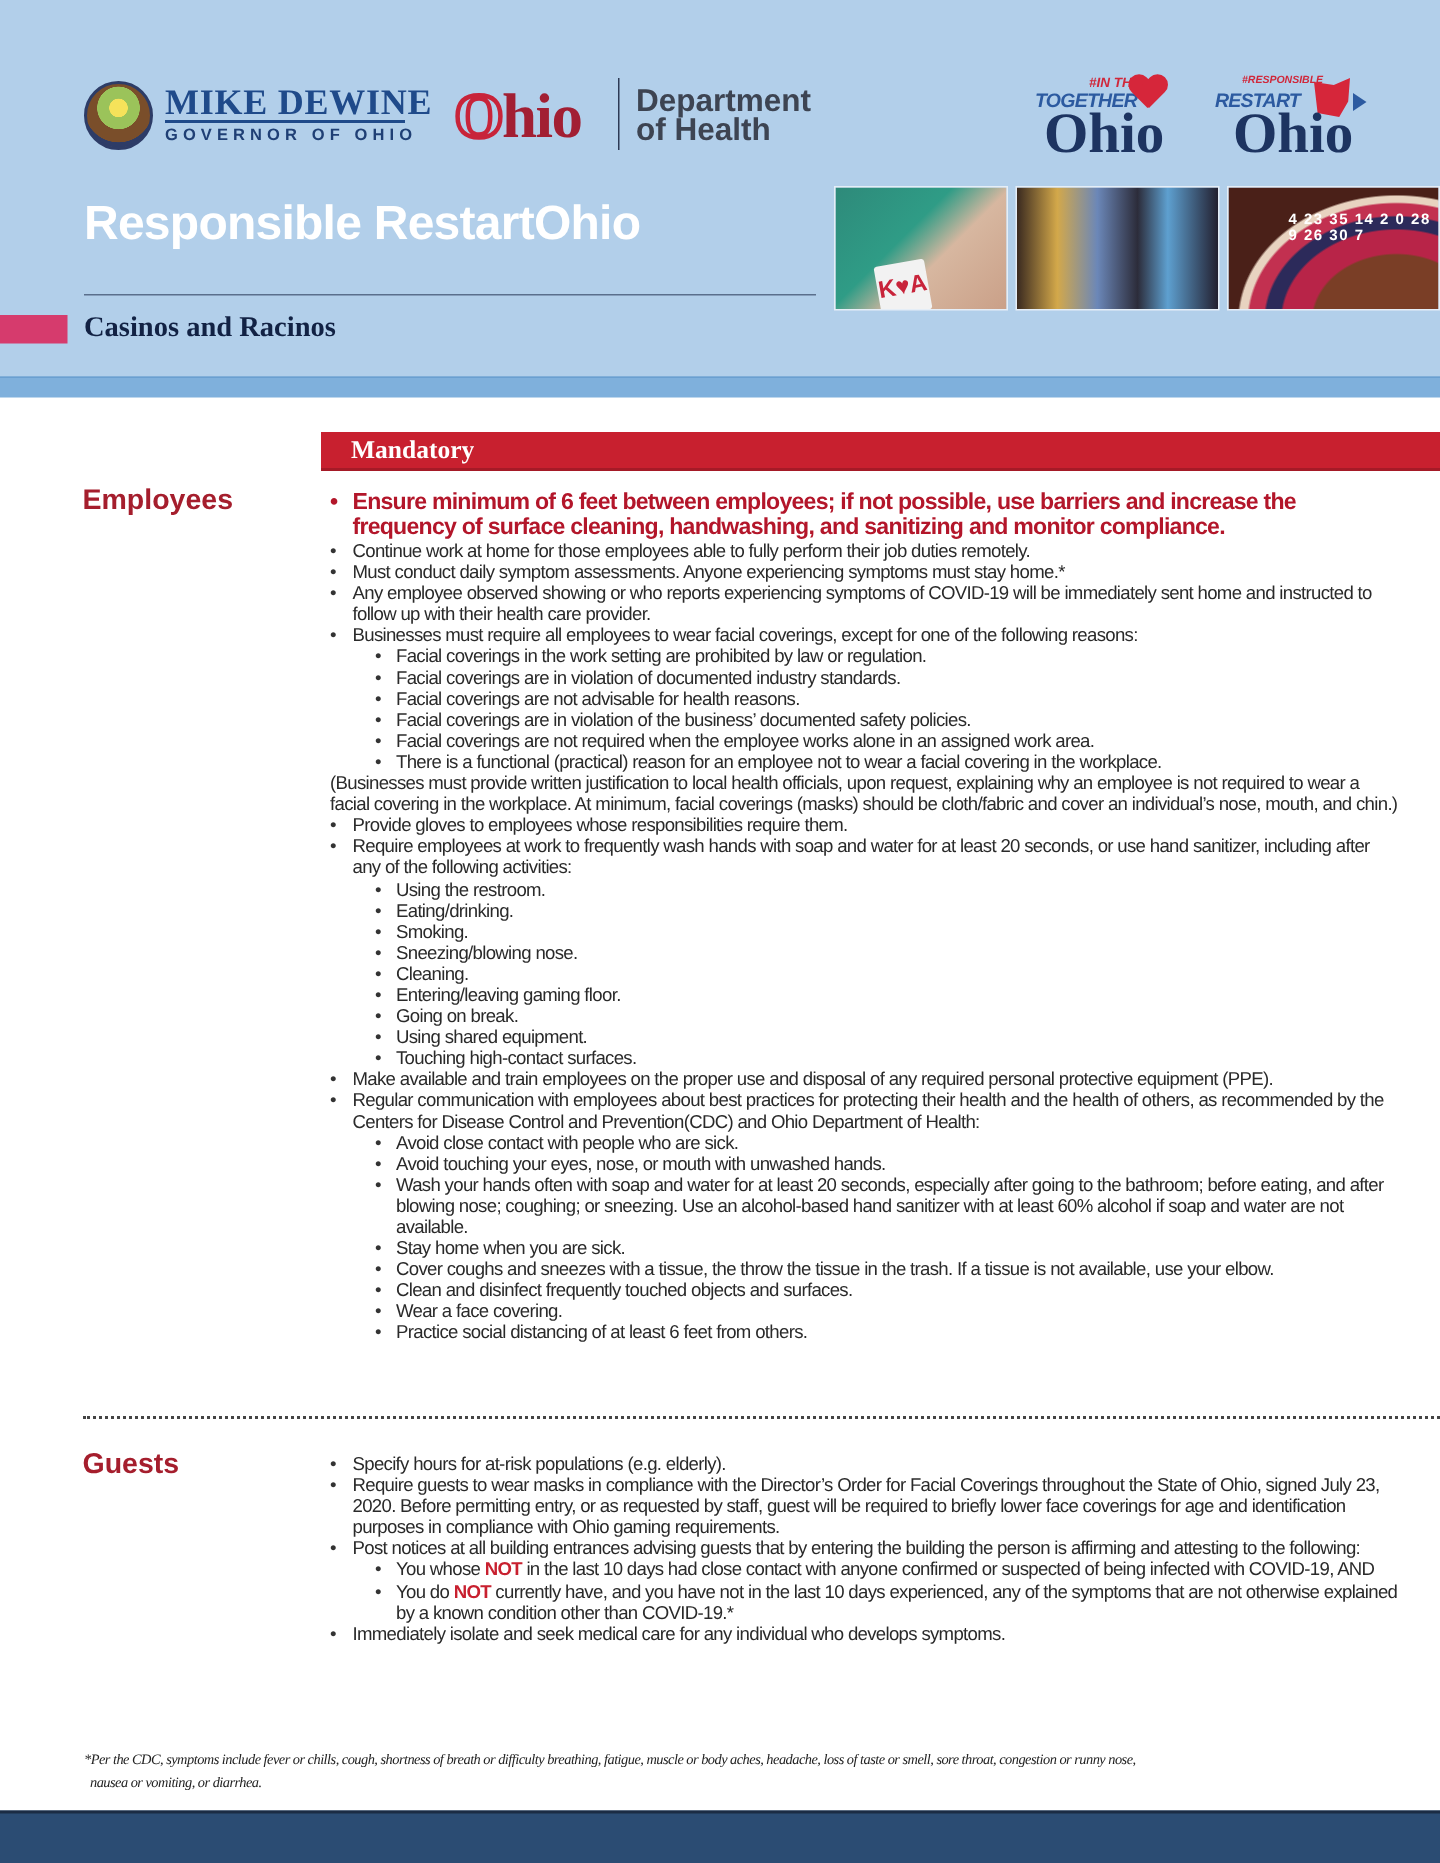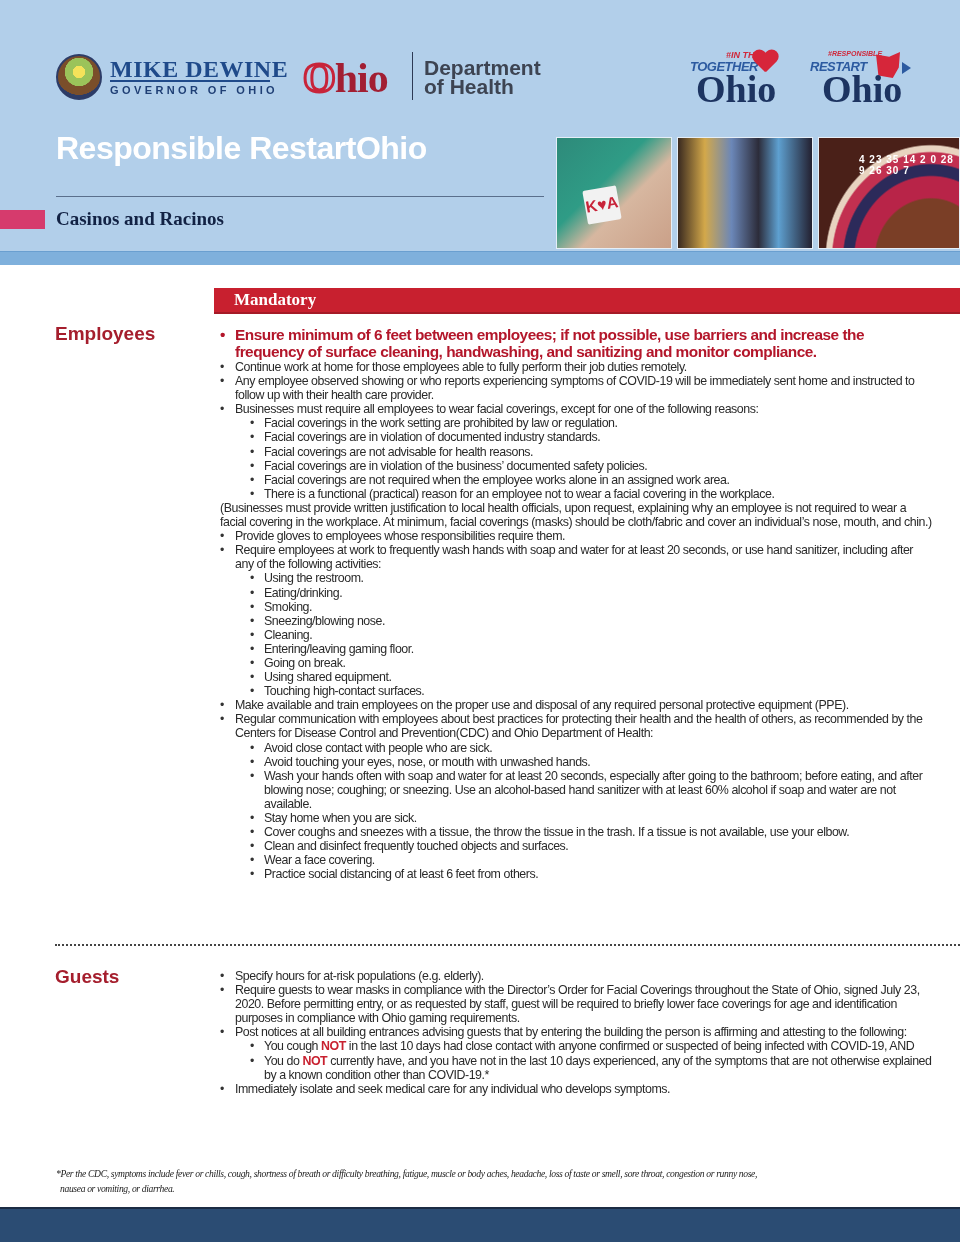--- a/index.html
+++ b/index.html
@@ -35,21 +35,21 @@
   .heart::before { left: 13px; transform: rotate(-45deg); transform-origin: 0 100%; }
   .heart::after { left: 0; transform: rotate(45deg); transform-origin: 100% 100%; }
   .state-shape { position: absolute; width: 24px; height: 26px; background: #d6263a; clip-path: polygon(0 10%, 55% 18%, 100% 0, 95% 60%, 70% 100%, 10% 90%); }
   .arrow { position: absolute; width: 0; height: 0; border-top: 6px solid transparent; border-bottom: 6px solid transparent; border-left: 9px solid #2c5aa0; }
 
   .main-title { position: absolute; left: 56px; top: 130px; font-weight: bold; font-size: 32px; color: #ffffff; letter-spacing: -0.5px; }
   .title-rule { position: absolute; left: 56px; top: 196px; width: 488px; height: 1px; background: #5a6f8c; }
   .pink-bar { position: absolute; left: 0; top: 210px; width: 45px; height: 19px; background: #d63b6d; }
   .subtitle { position: absolute; left: 56px; top: 208px; font-family: "Liberation Serif", serif; font-weight: bold; font-size: 19px; color: #122244; }
 
-  .photo { position: absolute; top: 137px; height: 112px; border: 1px solid #e5eef7; overflow: hidden; }
+  .photo { position: absolute; top: 124px; height: 83px; border: 1px solid #e5eef7; overflow: hidden; }
   .photo-cards { left: 556px; width: 116px; background: linear-gradient(135deg, #2e8a7a 0%, #2f9c86 40%, #d7b7a0 60%, #caa088 100%); }
   .photo-slots { left: 677px; width: 136px; background: linear-gradient(90deg, #3a2a20 0%, #d3a84a 20%, #6b87b8 40%, #2c2c3a 60%, #5ea0d0 75%, #232030 100%); }
   .photo-roulette { left: 818px; width: 142px; background: radial-gradient(ellipse at 80% 110%, #7a3e26 0 35%, #b82448 36% 48%, #2c2a5a 49% 55%, #c23050 56% 62%, #e8d3c0 63% 66%, #4a2018 67% 100%); }
   .card-glyph { position: absolute; left: 28px; top: 50px; width: 34px; height: 34px; background: #f2f2f2; border-radius: 2px; transform: rotate(-10deg); color: #c8243a; font-size: 16px; font-weight: bold; text-align: center; line-height: 34px; }
   .rou-nums { position: absolute; left: 40px; top: 16px; font-size: 10px; color: #ffffff; font-weight: bold; letter-spacing: 1px; }
 
   
   .mandatory-bar { position: absolute; left: 214px; top: 288px; width: 746px; height: 26px; background: #c8202f; border-bottom: 2px solid #a51a27; }
   .mandatory-label { position: absolute; left: 20px; top: 2px; font-family: "Liberation Serif", serif; font-weight: bold; font-size: 17px; color: #ffffff; }
 
@@ -119,20 +119,21 @@
 
 <div class="mandatory-bar">
   <span class="mandatory-label">Mandatory</span>
 </div>
 
 <div class="section-label" style="top:323px;">Employees</div>
 
 <div class="content" style="top:326px;">
   <div class="b1 lead">Ensure minimum of 6 feet between employees; if not possible, use barriers and increase the frequency of surface cleaning, handwashing, and sanitizing and monitor compliance.</div>
   <div class="b1">Continue work at home for those employees able to fully perform their job duties remotely.</div>
+  <div class="b1">Must conduct daily symptom assessments. Anyone experiencing symptoms must stay home.*</div>
   <div class="b1">Any employee observed showing or who reports experiencing symptoms of COVID-19 will be immediately sent home and instructed to follow up with their health care provider.</div>
   <div class="b1">Businesses must require all employees to wear facial coverings, except for one of the following reasons:</div>
   <div class="b2">Facial coverings in the work setting are prohibited by law or regulation.</div>
   <div class="b2">Facial coverings are in violation of documented industry standards.</div>
   <div class="b2">Facial coverings are not advisable for health reasons.</div>
   <div class="b2">Facial coverings are in violation of the business’ documented safety policies.</div>
   <div class="b2">Facial coverings are not required when the employee works alone in an assigned work area.</div>
   <div class="b2">There is a functional (practical) reason for an employee not to wear a facial covering in the workplace.</div>
   <div class="note">(Businesses must provide written justification to local health officials, upon request, explaining why an employee is not required to wear a facial covering in the workplace. At minimum, facial coverings (masks) should be cloth/fabric and cover an individual’s nose, mouth, and chin.)</div>
   <div class="b1">Provide gloves to employees whose responsibilities require them.</div>
@@ -159,21 +160,21 @@
 </div>
 
 <div class="dotted"></div>
 
 <div class="section-label" style="top:966px;">Guests</div>
 
 <div class="content" style="top:969px;">
   <div class="b1">Specify hours for at-risk populations (e.g. elderly).</div>
   <div class="b1">Require guests to wear masks in compliance with the Director’s Order for Facial Coverings throughout the State of Ohio, signed July 23, 2020. Before permitting entry, or as requested by staff, guest will be required to briefly lower face coverings for age and identification purposes in compliance with Ohio gaming requirements.</div>
   <div class="b1">Post notices at all building entrances advising guests that by entering the building the person is affirming and attesting to the following:</div>
-  <div class="b2"><span>You cough </span><span class="not">NOT</span><span> in the last 10 days had close contact with anyone confirmed or suspected of being infected with COVID-19, AND</span></div>
+  <div class="b2"><span>You whose </span><span class="not">NOT</span><span> in the last 10 days had close contact with anyone confirmed or suspected of being infected with COVID-19, AND</span></div>
   <div class="b2"><span>You do </span><span class="not">NOT</span><span> currently have, and you have not in the last 10 days experienced, any of the symptoms that are not otherwise explained by a known condition other than COVID-19.*</span></div>
   <div class="b1">Immediately isolate and seek medical care for any individual who develops symptoms.</div>
 </div>
 
 <div class="footnote">
   <div>*Per the CDC, symptoms include fever or chills, cough, shortness of breath or difficulty breathing, fatigue, muscle or body aches, headache, loss of taste or smell, sore throat, congestion or runny nose,</div>
   <div style="padding-left:4px;">nausea or vomiting, or diarrhea.</div>
 </div>
 
 <div class="footer-bar"></div>

